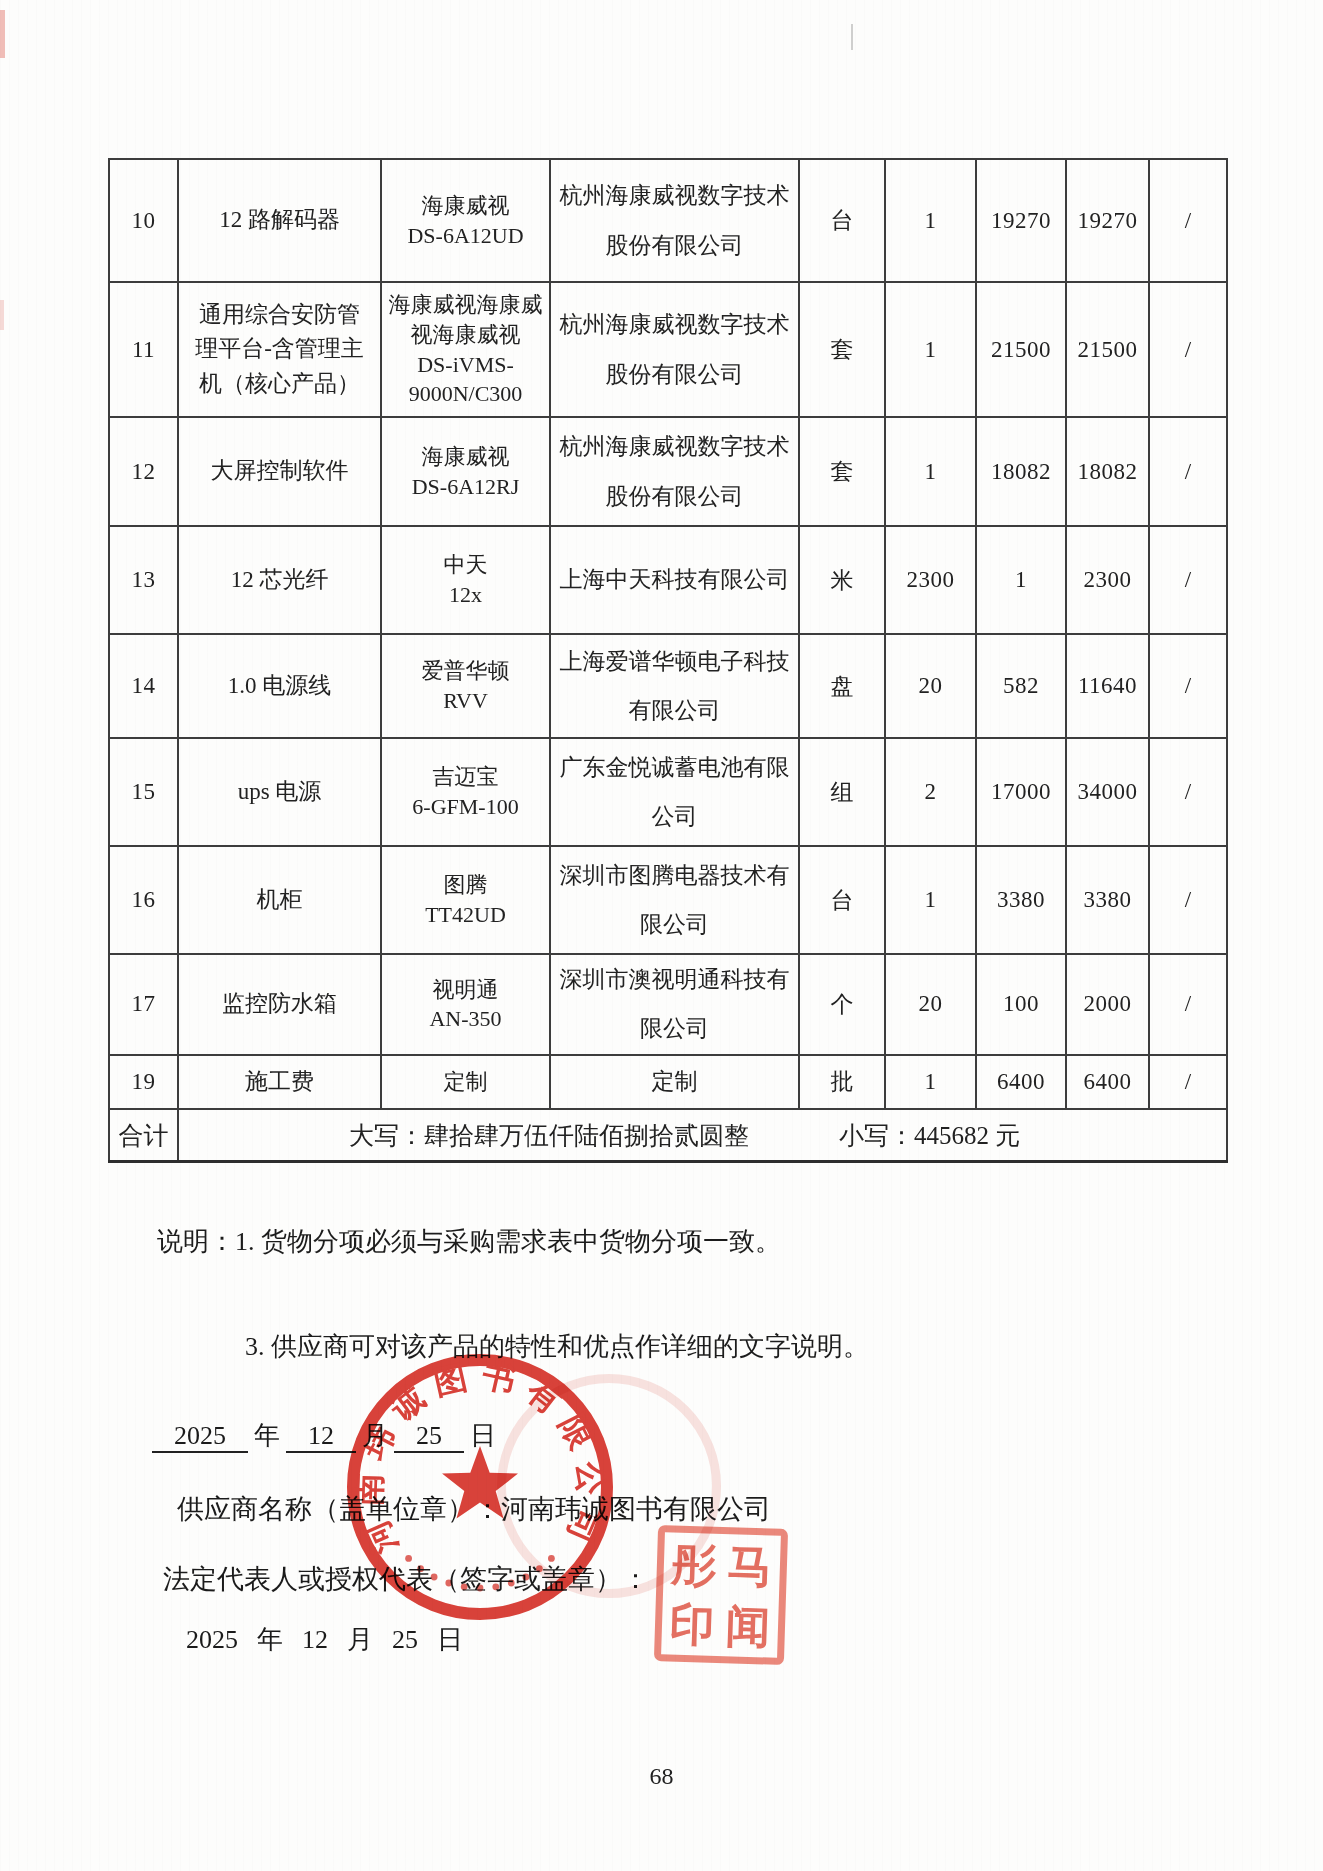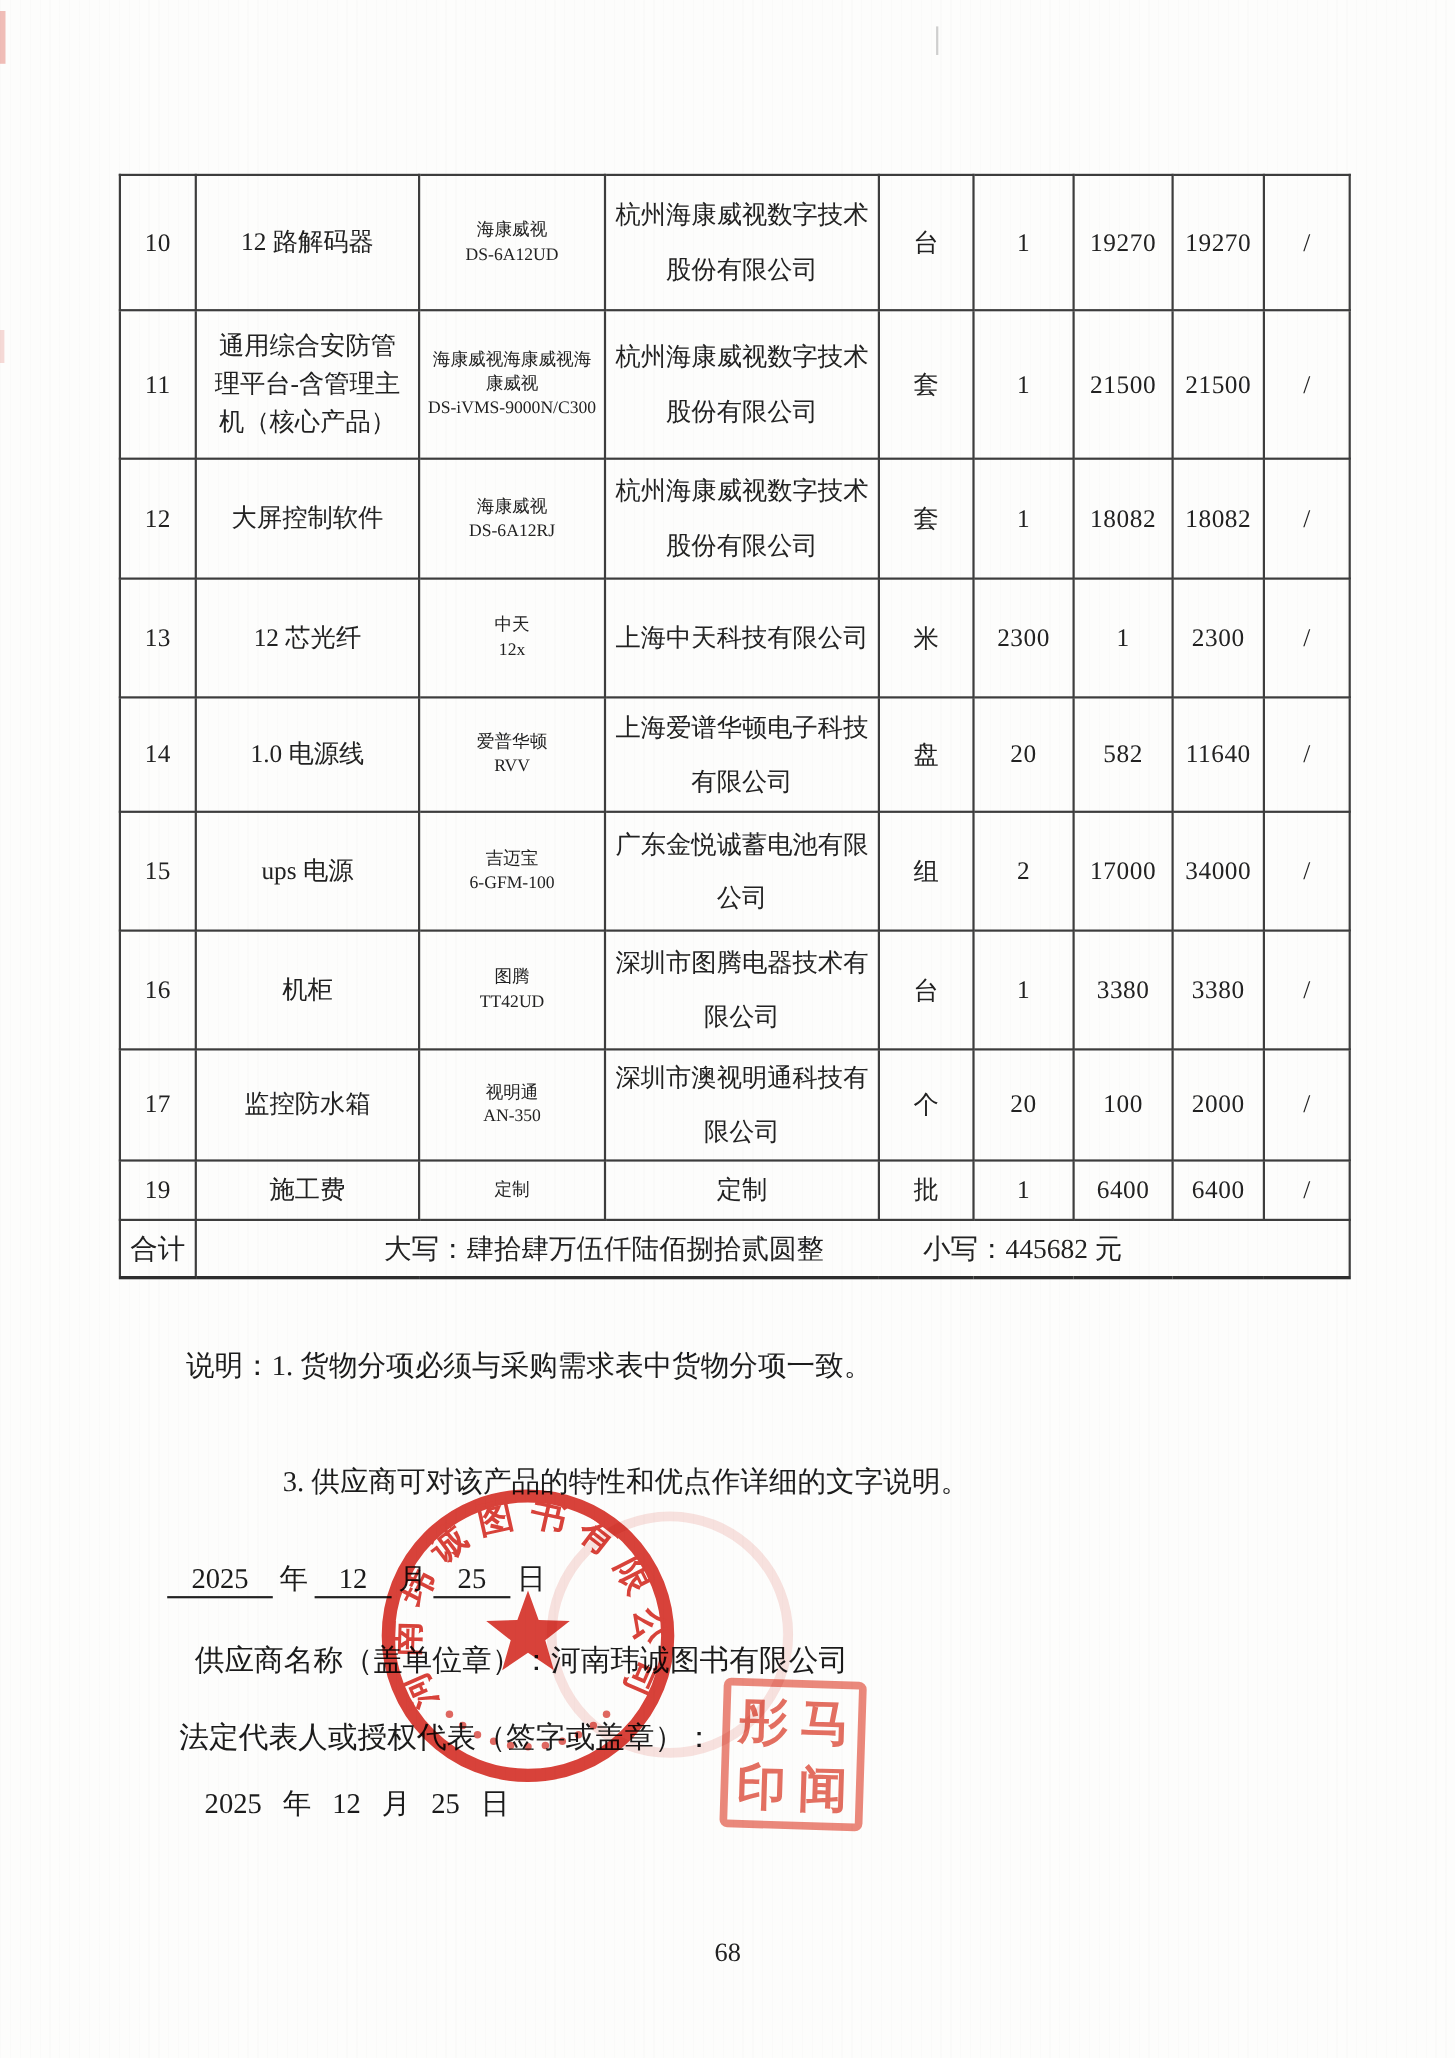--- a/index.html
+++ b/index.html
@@ -21,29 +21,29 @@
   }
   table.goods td{
     border:2px solid #3d3d3d;
     padding:0;text-align:center;vertical-align:middle;
     overflow:hidden;
   }
   table.goods{border:2px solid #333;}
   tr.total-row td{border-bottom:3px solid #2e2e2e;}
   .c-name span{display:inline-block;line-height:1.5;padding:0 9px;}
   .c-brand-inner{display:flex;flex-direction:column;justify-content:space-evenly;align-items:center;height:100%;}
-  .c-brand-inner span{display:block;line-height:1.35;padding:0 4px;font-size:16px;font-family:Liberation Serif, serif;}
+  .c-brand-inner span{display:block;line-height:1.35;padding:0 4px;font-size:22px;font-family:Liberation Serif, serif;}
   .c-mfr span{display:inline-block;line-height:2.15;padding:0 4px;}
   .num{letter-spacing:.5px;}
   tr.total-row{font-size:25px;}
   .total-cell-inner{display:flex;align-items:flex-end;text-align:left;}
   .total-words{margin-left:170px;}
   .total-figures{margin-left:90px;}
   
-  .note-line{position:absolute;font-size:26px;white-space:nowrap;color:#1c1c1c;margin-left:12px;}
+  .note-line{position:absolute;font-size:26px;white-space:nowrap;color:#1c1c1c;}
   
   .sig-line{position:absolute;font-size:27px;white-space:nowrap;color:#1b1b1b;}
   .date-line span{display:inline-block;}
   .date-line .u{border-bottom:2px solid #222;padding:0 22px;}
   .date-line .lbl{margin:0 6px;}
   .date-line2 .lbl{margin:0 13px;}
   .date-line2 .val{margin:0 6px;}
   
   .stamp{position:absolute;mix-blend-mode:multiply;}
   .seal-echo{

